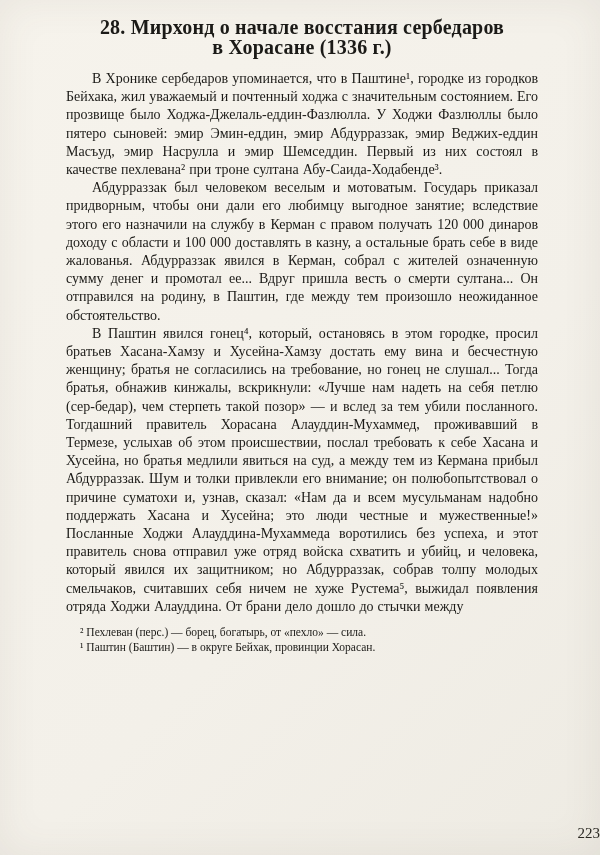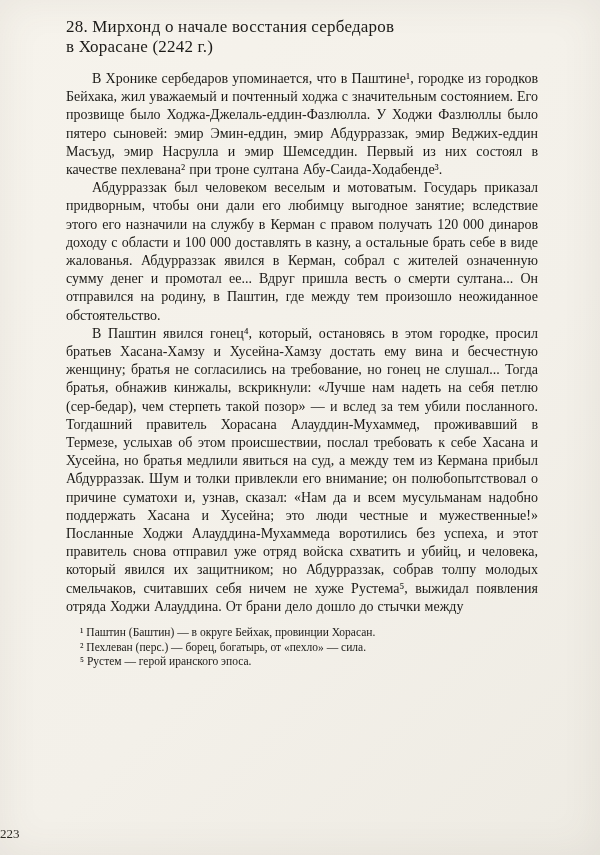--- a/index.html
+++ b/index.html
@@ -17,23 +17,23 @@
     margin: 0 auto;
     background: #f4f1ea;
     background: linear-gradient(135deg, #f6f3ec 0%, #f3f0e9 60%, #eeebe3 100%);
     box-sizing: border-box;
     padding: 17px 62px 0 66px;
     overflow: hidden;
     color: #1b1a17;
     box-shadow: inset 0 0 40px rgba(90,80,60,0.08);
   }
   .title {
-    text-align: left;
-    font-weight: normal;
-    font-size: 17px;
+    text-align: center;
+    font-weight: bold;
+    font-size: 20px;
     line-height: 20px;
     margin: 0 0 13px 0;
     letter-spacing: 0.2px;
   }
   .body-text p {
     margin: 0;
     font-size: 14px;
     line-height: 18.2px;
     text-align: justify;
     text-indent: 26px;
@@ -47,42 +47,41 @@
     font-size: 11.5px;
     line-height: 14.6px;
     text-align: justify;
     text-indent: 14px;
   }
   .page-number {
     position: absolute;
     bottom: 13px;
     left: 0;
     right: 0;
-    text-align: left;
-    font-size: 13px;
+    text-align: right;
+    font-size: 15px;
     color: #2a2822;
   }
 </style>
 </head>
 <body>
 
 <div class="page">
 
   <h1 class="title">
     <span>28. Мирхонд о начале восстания сербедаров</span><br>
-    <span>в Хорасане (2242 г.)</span>
+    <span>в Хорасане (1336 г.)</span>
   </h1>
 
   <div class="body-text">
     <p>В Хронике сербедаров упоминается, что в Паштине¹, городке из городков Бейхака, жил уважаемый и почтенный ходжа с значительным состоянием. Его прозвище было Ходжа-Джелаль-еддин-Фазлюлла. У Ходжи Фазлюллы было пятеро сыновей: эмир Эмин-еддин, эмир Абдурраззак, эмир Веджих-еддин Масъуд, эмир Насрулла и эмир Шемседдин. Первый из них состоял в качестве пехлевана² при троне султана Абу-Саида-Ходабенде³.</p>
     <p>Абдурраззак был человеком веселым и мотоватым. Государь приказал придворным, чтобы они дали его любимцу выгодное занятие; вследствие этого его назначили на службу в Керман с правом получать 120 000 динаров доходу с области и 100 000 доставлять в казну, а остальные брать себе в виде жалованья. Абдурраззак явился в Керман, собрал с жителей означенную сумму денег и промотал ее... Вдруг пришла весть о смерти султана... Он отправился на родину, в Паштин, где между тем произошло неожиданное обстоятельство.</p>
     <p>В Паштин явился гонец⁴, который, остановясь в этом городке, просил братьев Хасана-Хамзу и Хусейна-Хамзу достать ему вина и бесчестную женщину; братья не согласились на требование, но гонец не слушал... Тогда братья, обнажив кинжалы, вскрикнули: «Лучше нам надеть на себя петлю (сер-бедар), чем стерпеть такой позор» — и вслед за тем убили посланного. Тогдашний правитель Хорасана Алауддин-Мухаммед, проживавший в Термезе, услыхав об этом происшествии, послал требовать к себе Хасана и Хусейна, но братья медлили явиться на суд, а между тем из Кермана прибыл Абдурраззак. Шум и толки привлекли его внимание; он полюбопытствовал о причине суматохи и, узнав, сказал: «Нам да и всем мусульманам надобно поддержать Хасана и Хусейна; это люди честные и мужественные!» Посланные Ходжи Алауддина-Мухаммеда воротились без успеха, и этот правитель снова отправил уже отряд войска схватить и убийц, и человека, который явился их защитником; но Абдурраззак, собрав толпу молодых смельчаков, считавших себя ничем не хуже Рустема⁵, выжидал появления отряда Ходжи Алауддина. От брани дело дошло до стычки между</p>
   </div>
 
   <div class="footnotes">
+    <p>² Пехлеван (перс.) — борец, богатырь, от «пехло» — сила.</p>
     <p>¹ Паштин (Баштин) — в округе Бейхак, провинции Хорасан.</p>
-    <p>² Пехлеван (перс.) — борец, богатырь, от «пехло» — сила.</p>
-    <p>⁵ Рустем — герой иранского эпоса.</p>
   </div>
 
   <div class="page-number">223</div>
 
 </div>
 
 </body></html>

